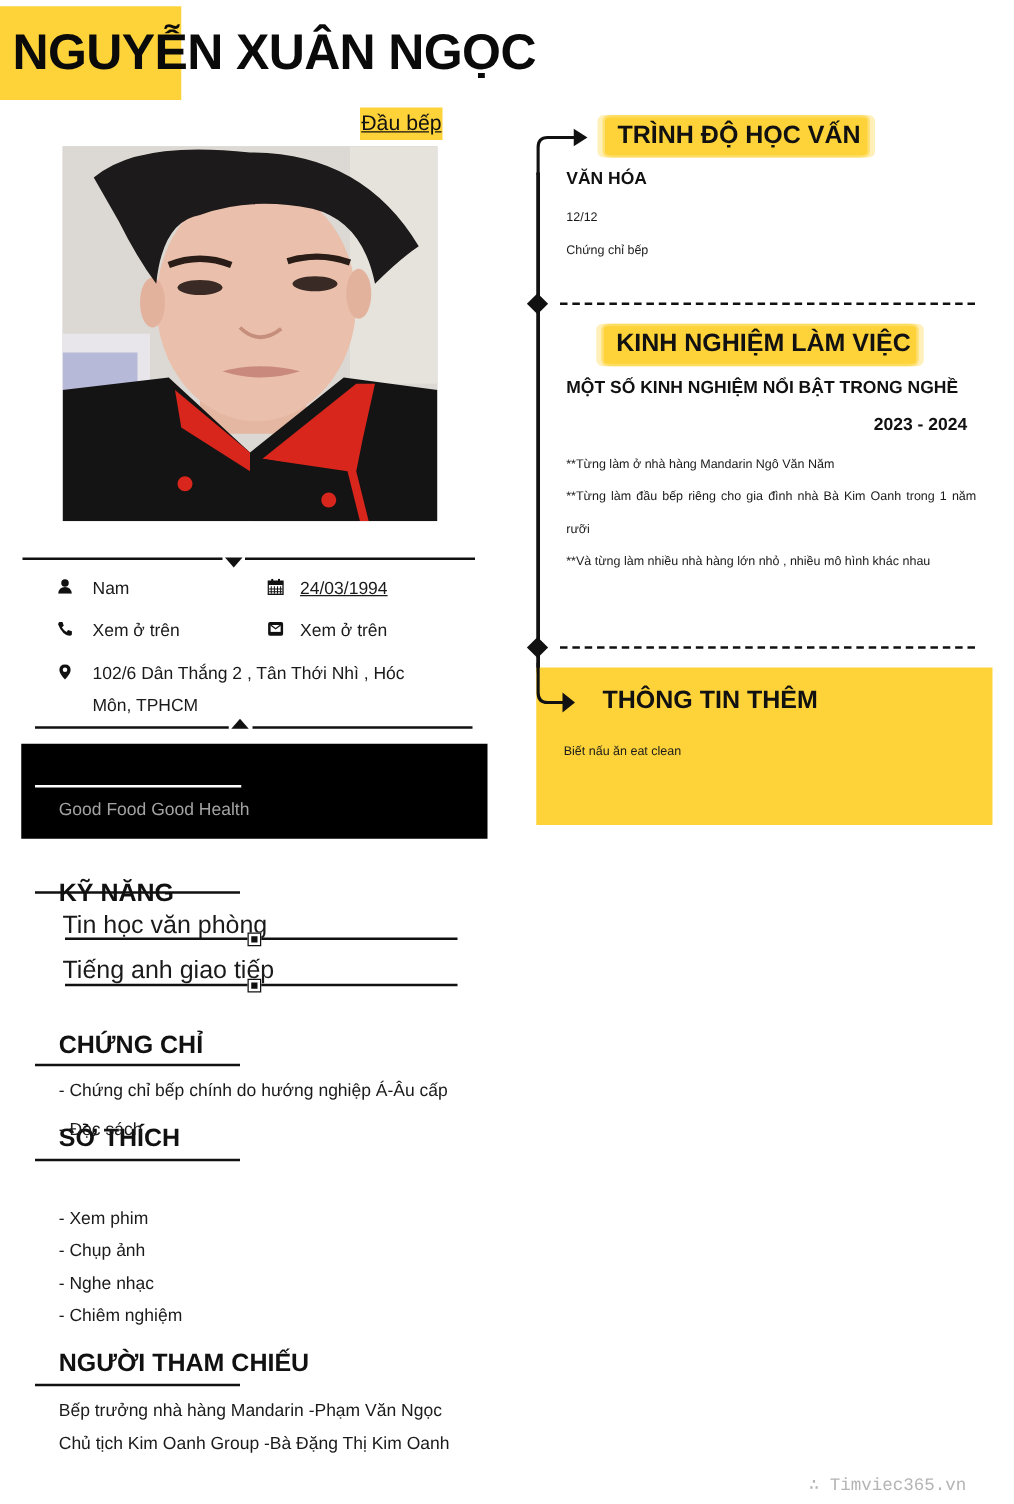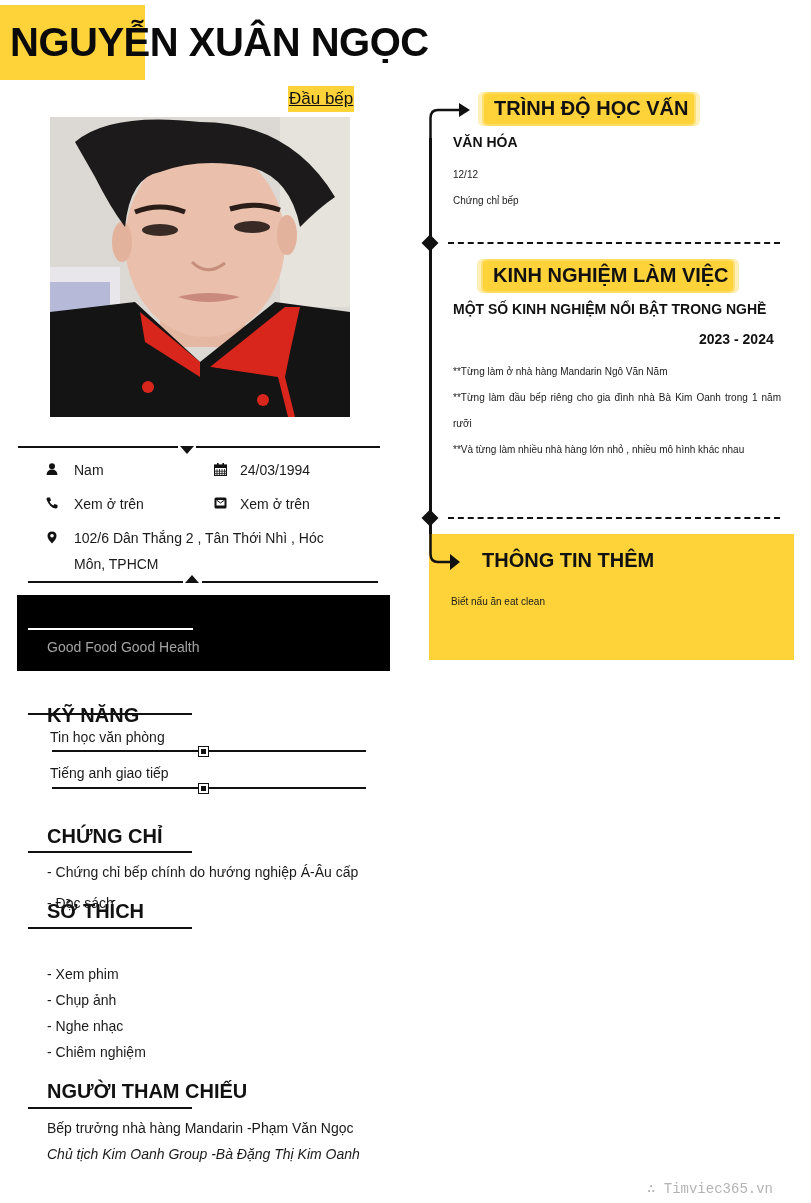--- a/index.html
+++ b/index.html
@@ -27,21 +27,21 @@
   .objective { left: 17px; top: 595px; width: 373px; height: 76px; background: #000; }
   .objective .title { position: absolute; left: 30px; top: 4px; font-size: 20px; font-weight: 700; color: #fff; white-space: nowrap; }
   .objective .uline { position: absolute; left: 11px; top: 33px; width: 165px; height: 2px; background: #fff; }
   .objective .text { position: absolute; left: 30px; top: 44px; font-size: 14px; color: #a3a3a3; }
 
   
   .sec-title { font-size: 20px; font-weight: 700; color: #111; white-space: nowrap; }
   .sec-line { width: 164px; height: 2px; background: #111; }
   .body-text { font-size: 14px; color: #1a1a1a; line-height: 26px; white-space: nowrap; }
 
-  .skill-label { font-size: 14px; color: #1a1a1a; }
+  .skill-label { font-size: 20px; color: #1a1a1a; }
   .slider-track { height: 2px; background: #111; }
   .slider-thumb { width: 11px; height: 11px; background: #fff; border: 1.5px solid #111; }
   .slider-thumb::after { content: ""; position: absolute; left: 1.5px; top: 1.5px; width: 5px; height: 5px; background: #111; }
 
   
   .tl-line { left: 429px; width: 2.5px; background: #111; }
   .diamond { width: 12px; height: 12px; background: #111; transform: rotate(45deg); }
   .dash { height: 0; border-top: 2px dashed #111; }
 
   .brush { background: #fed33a; border-radius: 3px;
@@ -109,21 +109,21 @@
 
 <div class="abs c-icon" style="left:213px; top:462px;">
   <svg width="13" height="13" viewBox="0 0 13 13">
       <rect x="0.5" y="2" width="12" height="10.5" fill="none" stroke="#111" stroke-width="1.2"></rect>
       <rect x="0.5" y="2" width="12" height="3" fill="#111"></rect>
       <rect x="3" y="0" width="1.6" height="3" fill="#111"></rect>
       <rect x="8.4" y="0" width="1.6" height="3" fill="#111"></rect>
       <path d="M3 6v6M5.5 6v6M8 6v6M10.5 6v6M1 8.2h11M1 10.4h11" stroke="#111" stroke-width="0.8"></path>
     </svg>
 </div>
-<div class="abs c-text" style="left:240px; top:457px;">24/03/1994</div>
+<div class="abs c-text" style="left:240px; top:457px;text-decoration:underline;">24/03/1994</div>
 
 <div class="abs c-icon" style="left:45px; top:496px;">
   <svg width="12" height="12" viewBox="0 0 12 12">
       <path d="M1.5 0.5 L4 0.5 L5 3.5 L3.5 4.8 Q5 7.5 7.2 8.5 L8.5 7 L11.5 8 L11.5 10.5 Q11 11.5 9.5 11.5 Q4 11 0.5 2.5 Q0.5 1 1.5 0.5 Z" fill="#111"></path>
     </svg>
 </div>
 <div class="abs c-text" style="left:74px; top:491px;">Xem ở trên</div>
 
 <div class="abs c-icon" style="left:213px; top:496px;">
   <svg width="13" height="12" viewBox="0 0 13 12">
@@ -171,21 +171,21 @@
 <div class="abs sec-line" style="left:28px; top:927px;"></div>
 <div class="abs body-text" style="left:47px; top:890px;">- Đọc sách</div>
 <div class="abs body-text" style="left:47px; top:961px;">- Xem phim</div>
 <div class="abs body-text" style="left:47px; top:987px;">- Chụp ảnh</div>
 <div class="abs body-text" style="left:47px; top:1013px;">- Nghe nhạc</div>
 <div class="abs body-text" style="left:47px; top:1039px;">- Chiêm nghiệm</div>
 
 <div class="abs sec-title" style="left:47px; top:1080px;">NGƯỜI THAM CHIẾU</div>
 <div class="abs sec-line" style="left:28px; top:1107px;"></div>
 <div class="abs body-text" style="left:47px; top:1115px;">Bếp trưởng nhà hàng Mandarin -Phạm Văn Ngọc</div>
-<div class="abs body-text" style="left:47px; top:1141px;font-style:italic;">Chủ tịch Kim Oanh Group -Bà Đặng Thị Kim Oanh</div>
+<div class="abs body-text" style="left:47px; top:1141px;">Chủ tịch Kim Oanh Group -Bà Đặng Thị Kim Oanh</div>
 
 <svg class="abs" style="left:425px; top:100px;" width="50" height="40">
   <path d="M5.5 40 L5.5 18 Q5.5 10 13 10 L36 10" stroke="#111" stroke-width="2.5" fill="none"></path>
   <path d="M34 3 L45 10 L34 17 Z" fill="#111"></path>
 </svg>
 <div class="abs tl-line" style="top:138px; height:400px;"></div>
 
 <div class="abs brush" style="left:484px; top:94px; width:210px; height:30px;"></div>
 <div class="abs r-title" style="left:494px; top:97px;">TRÌNH ĐỘ HỌC VẤN</div>
 <div class="abs r-sub" style="left:453px; top:134px;">VĂN HÓA</div>

